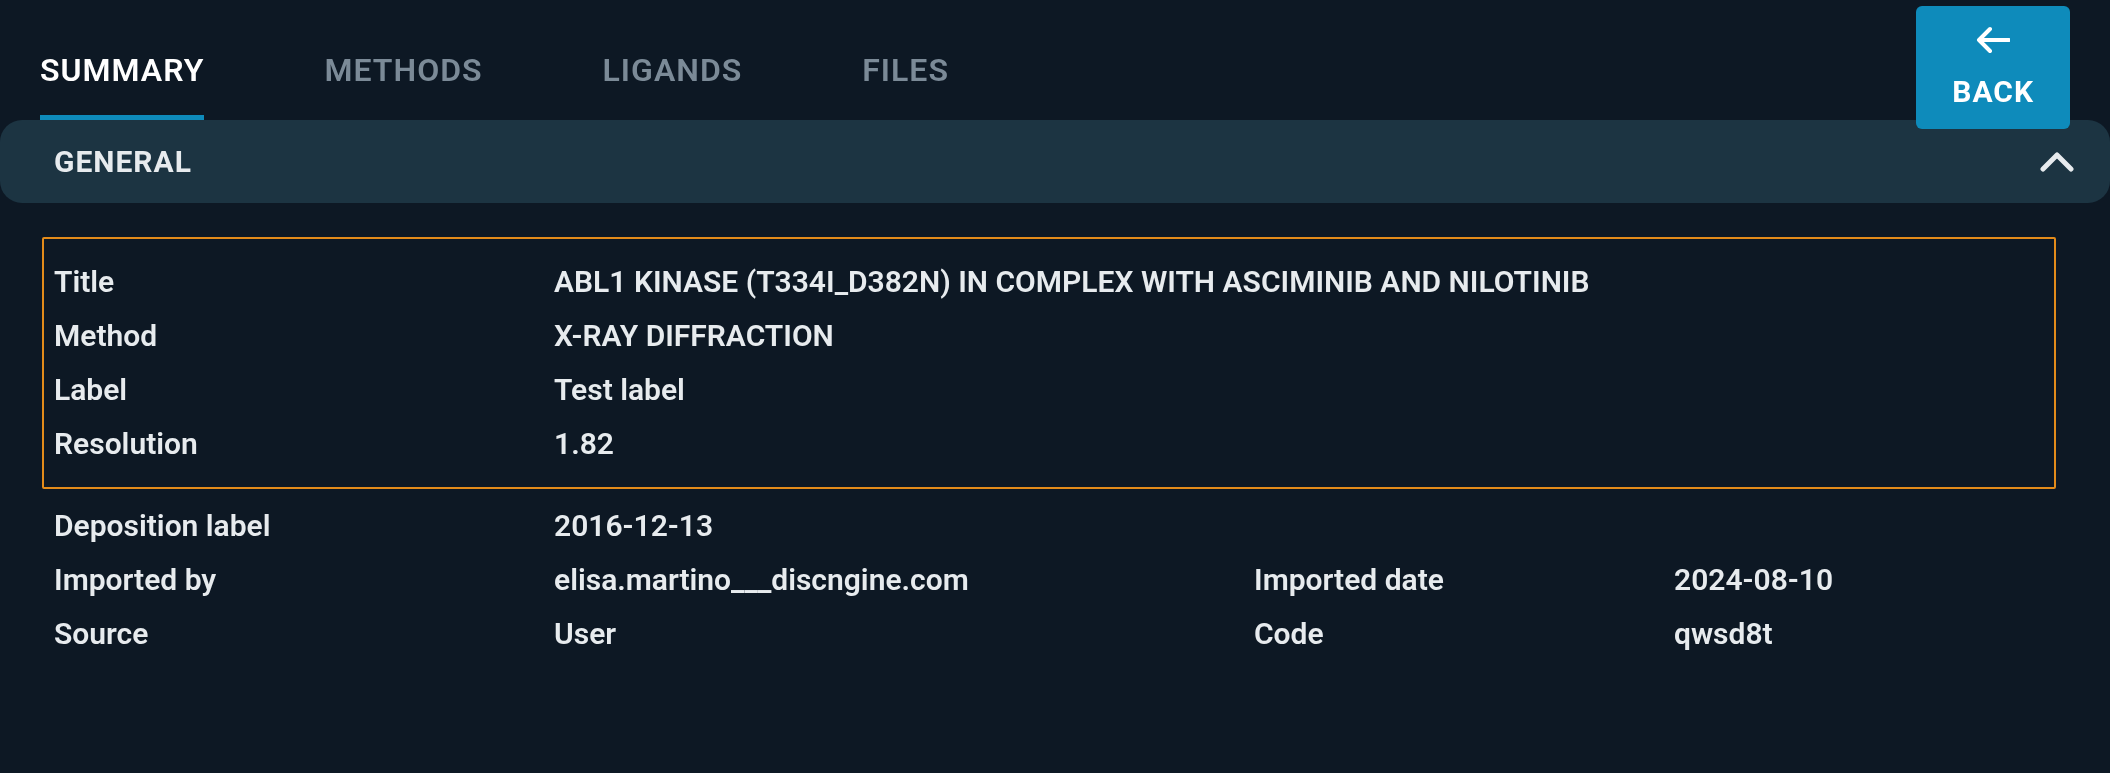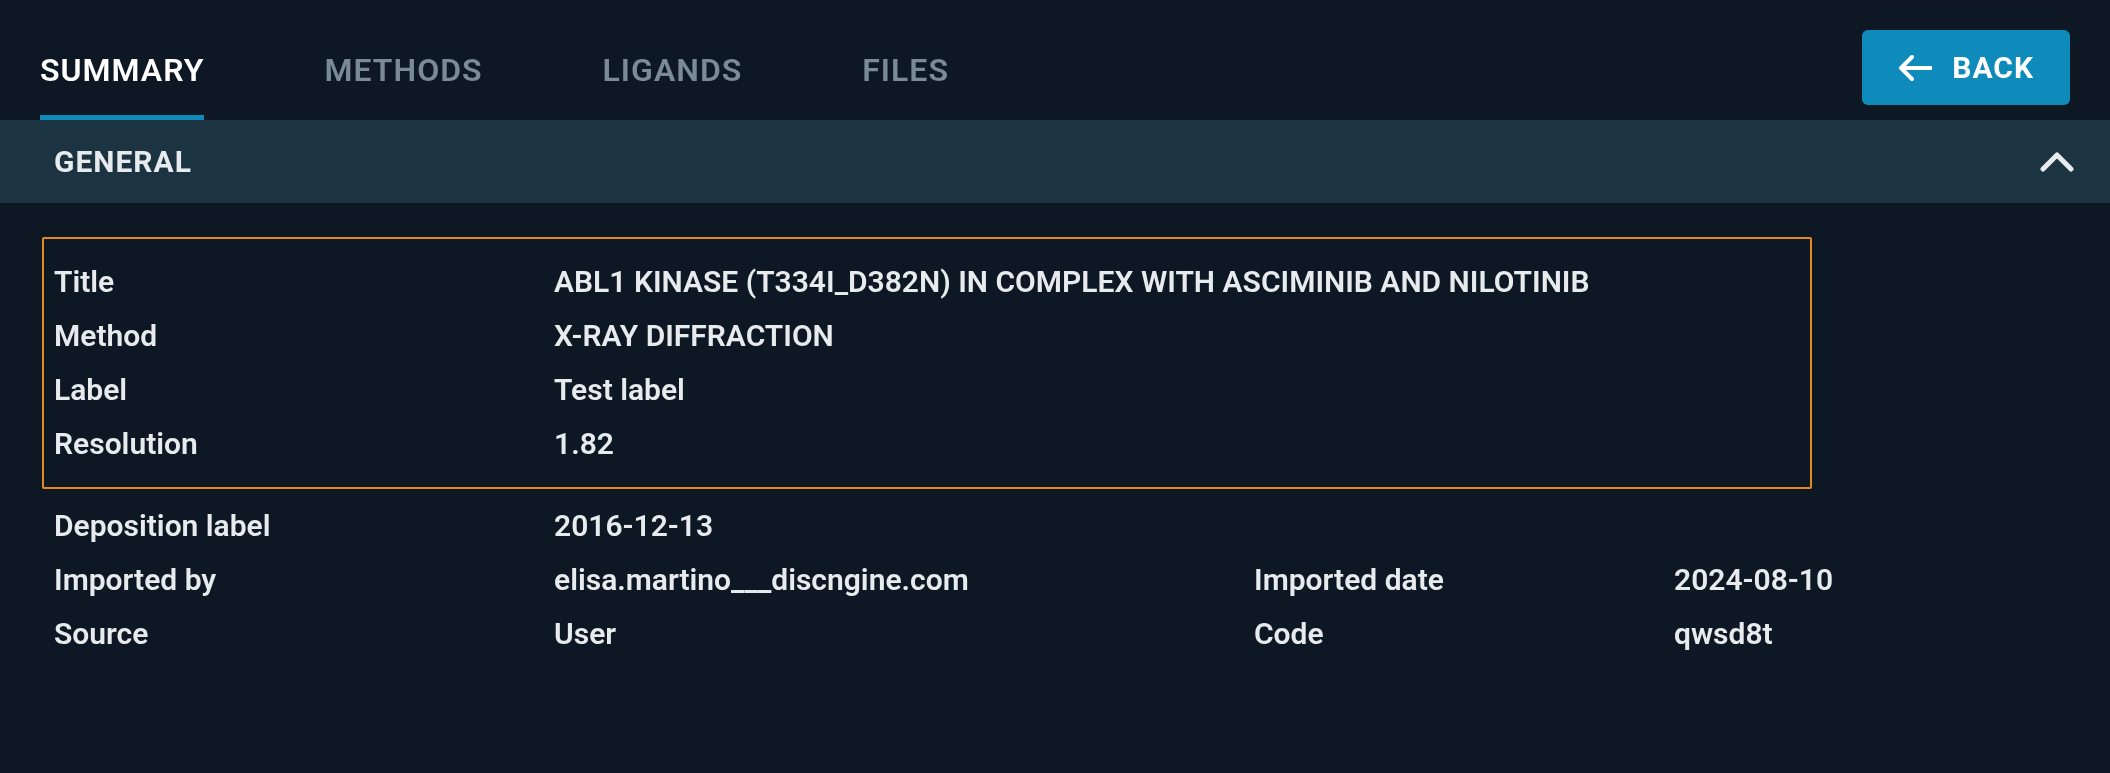--- a/index.html
+++ b/index.html
@@ -44,50 +44,52 @@
     align-items: center;
     gap: 20px;
     background: #0e8bbb;
     color: #fff;
     font-size: 30px;
     font-weight: 700;
     letter-spacing: 1px;
     padding: 20px 36px;
     border-radius: 6px;
     cursor: pointer;
+    flex-direction: column;
   }
   .back-arrow svg { display:block; }
 
   
   .section-header {
     background: #1c3442;
     display: flex;
     align-items: center;
     justify-content: space-between;
     padding: 24px 36px 24px 54px;
     cursor: pointer;
+    border-radius: 22px;
   }
   .section-header h2 {
     font-size: 30px;
     font-weight: 700;
     letter-spacing: 1px;
     color: #e7ebee;
   }
   .chevron-up svg { display:block; }
 
   
   .details {
     padding: 34px 40px 40px 54px;
   }
   .highlight-box {
     border: 2px solid #e38b1a;
     border-radius: 2px;
     padding: 16px 0 16px 10px;
     margin-left: -12px;
-    width: 1770px;
+    width: 2014px;
     margin-bottom: 10px;
   }
   .row {
     display: flex;
     align-items: baseline;
     font-size: 30px;
     line-height: 54px;
     font-weight: 600;
   }
   .col-label  { width: 500px; }

